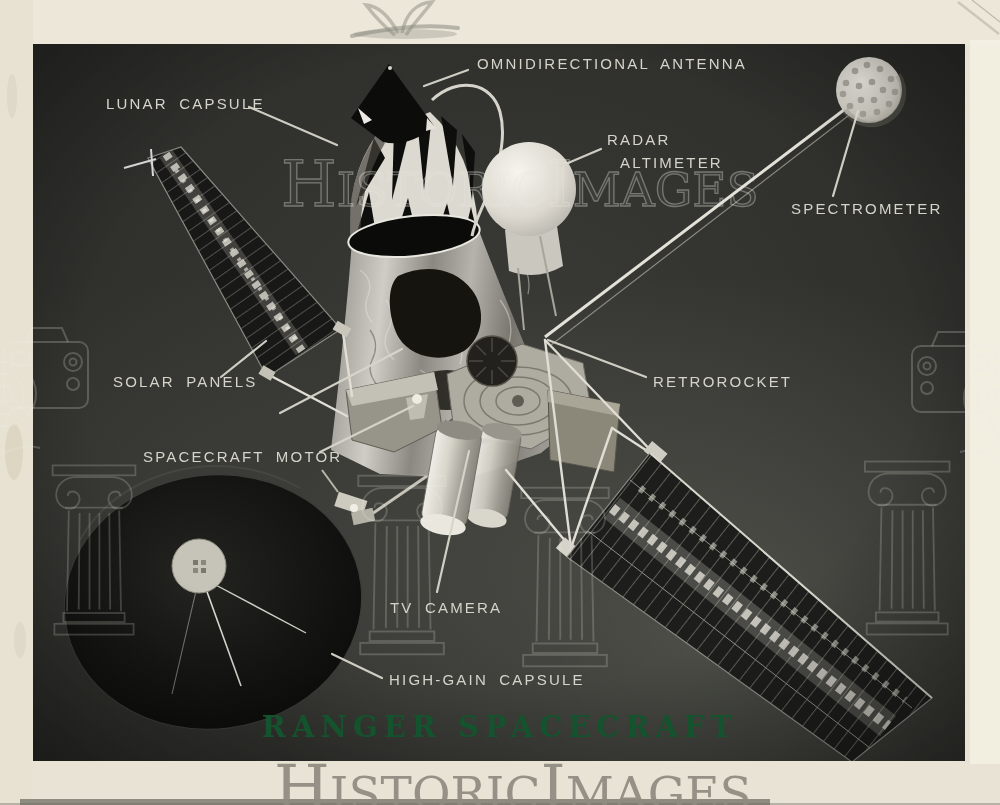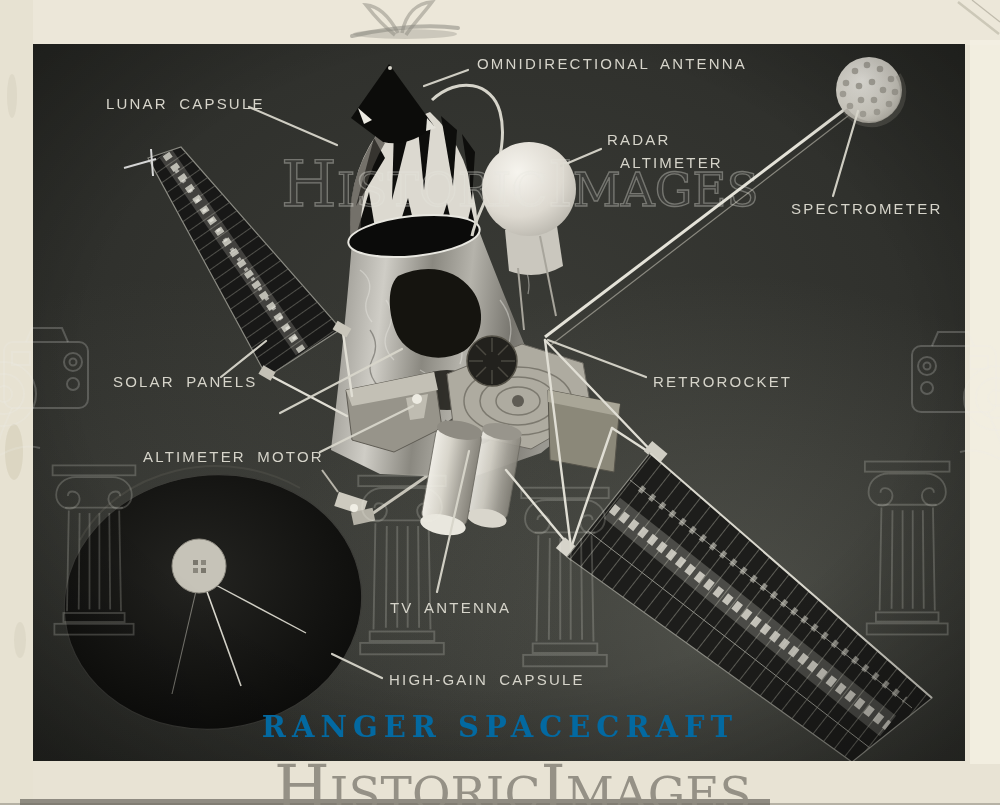--- a/index.html
+++ b/index.html
@@ -12,21 +12,21 @@
   #labels{position:absolute;left:0;top:0;width:804px;height:805px;pointer-events:none}
   .label{
     position:absolute;color:#d6d4ca;font-size:15px;letter-spacing:2.2px;
     word-spacing:5px;line-height:23px;white-space:nowrap;
     font-family:"Liberation Sans",sans-serif;font-weight:400;
   }
   .label .line2{padding-left:13px}
   #title{
     position:absolute;left:0;top:710px;width:1000px;text-align:center;
     font-family:"DejaVu Serif",serif;font-weight:bold;font-size:29px;
-    letter-spacing:6px;color:#0369a1;white-space:nowrap;
+    letter-spacing:6px;color:#14532d;white-space:nowrap;
   }
   .wm-text{
     position:absolute;white-space:nowrap;line-height:1;
     font-family:"DejaVu Serif",serif;pointer-events:none;
   }
   #wm-center{
     left:281px;top:152px;color:rgba(255,255,255,0.04);
     -webkit-text-stroke:1.3px rgba(230,230,222,0.36);
   }
   #wm-bottom{left:274px;top:756px;color:#8f8b80;opacity:.92}
@@ -364,27 +364,27 @@
       <div class="line">RADAR</div>
       <div class="line line2">ALTIMETER</div>
     </div>
     <div class="label" style="left: 778px; top: 197px;">
       <div class="line line2">SPECTROMETER</div>
     </div>
     <div class="label" style="left: 93px; top: 370px; margin-left: 20px;">
       <div class="line">SOLAR PANELS</div>
     </div>
     <div class="label" style="left: 143px; top: 445px;">
-      <div class="line">ALTIMETER MOTOR</div>
+      <div class="line">SPACECRAFT MOTOR</div>
     </div>
     <div class="label" style="left: 653px; top: 370px;">
       <div class="line">RETROROCKET</div>
     </div>
     <div class="label" style="left: 390px; top: 596px;">
-      <div class="line">TV ANTENNA</div>
+      <div class="line">TV CAMERA</div>
     </div>
     <div class="label" style="left: 389px; top: 668px;">
       <div class="line">HIGH-GAIN CAPSULE</div>
     </div>
   </div>
 
 <div id="title">RANGER SPACECRAFT</div>
 
 <div id="wm-center" class="wm-text"><span class="seg-large">H</span><span class="seg-small">ISTORIC</span><span class="seg-large">I</span><span class="seg-small">MAGES</span></div>
 <div id="wm-bottom" class="wm-text"><span class="seg-large">H</span><span class="seg-small">ISTORIC</span><span class="seg-large">I</span><span class="seg-small">MAGES</span></div>

